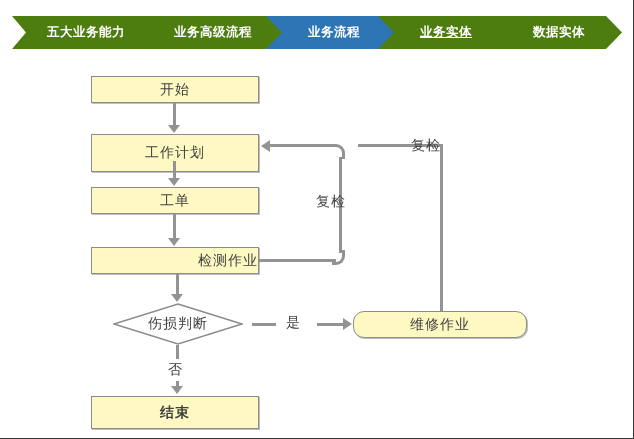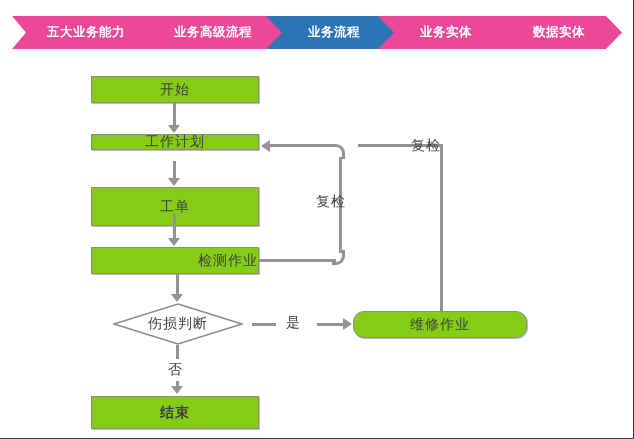--- a/index.html
+++ b/index.html
@@ -12,36 +12,36 @@
     border-bottom:1px solid #3a3a3a;
   }
   #stage{position:absolute;left:0;top:0;width:633px;height:438px;}
 
   
   .chev-bar{position:absolute;left:0;top:16px;width:633px;height:33px;}
   .chev{
     position:absolute;top:0;height:33px;
     display:flex;align-items:center;justify-content:center;
     color:#ffffff;font-size:12.5px;font-weight:bold;letter-spacing:.5px;
-    background:#ec4899;
+    background:#4d7c0f;
     box-sizing:border-box;
   }
   .chev.first{
     clip-path:polygon(0 0, calc(100% - 16px) 0, 100% 50%, calc(100% - 16px) 100%, 0 100%, 14px 50%);
   }
   .chev.mid{
     clip-path:polygon(0 0, calc(100% - 16px) 0, 100% 50%, calc(100% - 16px) 100%, 0 100%, 16px 50%);
   }
   .chev.active{background:#2e75b6;}
   .chev .ctxt{pointer-events:none;padding-left:6px;}
 
   
   .node{
     position:absolute;box-sizing:border-box;
-    background:#84cc16;
+    background:#fef9c3;
     border:1px solid #8c8c8c;
     box-shadow:1px 1px 0 0 #bfbfbf;
     display:flex;align-items:center;justify-content:center;
     font-size:14px;color:#3f3f3f;letter-spacing:1px;
   }
   .diamond{
     position:absolute;box-sizing:border-box;
     display:flex;align-items:center;justify-content:center;
     font-size:14px;color:#3f3f3f;letter-spacing:1px;
   }
@@ -74,37 +74,37 @@
   <div class="chev-bar">
     <div class="chev first" style="left:12px;width:142px;">
       <span class="ctxt">五大业务能力</span>
     </div>
     <div class="chev mid" style="left:136px;width:148px;justify-content:center;">
       <span class="ctxt">业务高级流程</span>
     </div>
     <div class="chev mid active" style="left:266px;width:130px;">
       <span class="ctxt">业务流程</span>
     </div>
-    <div class="chev mid" style="left:378px;width:130px;">
+    <div class="chev mid" style="left:378px;width:130px;text-decoration:underline;">
       <span class="ctxt">业务实体</span>
     </div>
     <div class="chev mid" style="left:490px;width:132px;">
       <span class="ctxt">数据实体</span>
     </div>
   </div>
 
   <div class="node" style="left:91px;top:76px;width:168px;height:27px;">
     <span>开始</span>
   </div>
 
-  <div class="node" style="left:91px;top:134px;width:168px;height:16px;">
+  <div class="node" style="left:91px;top:134px;width:168px;height:38px;">
     <span>工作计划</span>
   </div>
 
-  <div class="node" style="left:91px;top:187px;width:168px;height:39px;">
+  <div class="node" style="left:91px;top:187px;width:168px;height:27px;">
     <span>工单</span>
   </div>
 
   <div class="node" style="left:91px;top:247px;width:168px;height:27px;justify-content:flex-end;">
     <span>检测作业</span>
   </div>
 
   <div class="diamond" style="left:113px;top:303px;width:130px;height:42px;">
     <svg class="dshape" viewBox="0 0 130 42" preserveAspectRatio="none">
       <polygon points="65,1 129,21 65,41 1,21" fill="none" stroke="#8c8c8c" stroke-width="1.4"></polygon>

